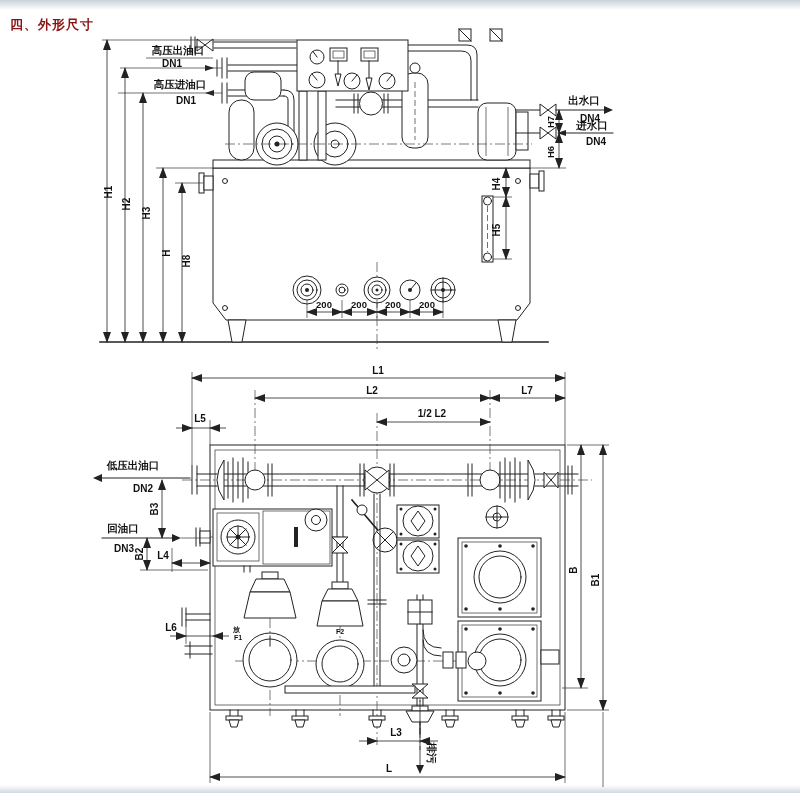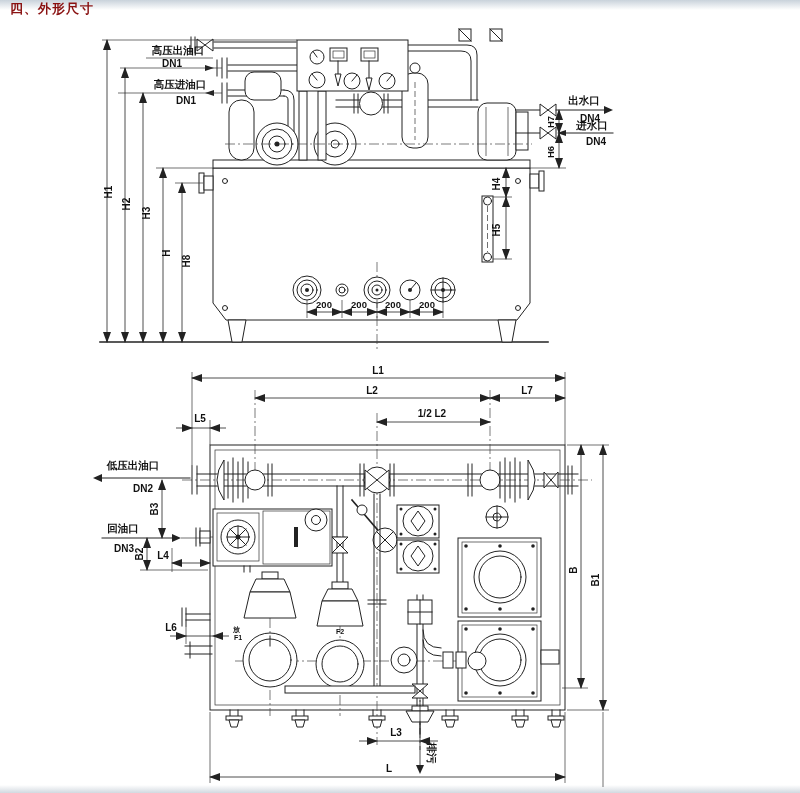--- a/index.html
+++ b/index.html
@@ -2,21 +2,21 @@
 <html><head>
 <meta charset="utf-8">
 <style>
   html,body{margin:0;padding:0;background:#fff;}
   #page{position:relative;width:800px;height:793px;background:#fff;overflow:hidden;
         font-family:"DejaVu Sans",sans-serif;}
   #top-strip{position:absolute;left:0;top:0;width:800px;height:10px;
         background:linear-gradient(#c9d2db,#ffffff);}
   #bottom-strip{position:absolute;left:0;bottom:0;width:800px;height:8px;
         background:linear-gradient(#ffffff,#d2d9e0);}
-  #doc-title{position:absolute;left:10px;top:0;font-size:13px;font-weight:bold;
+  #doc-title{position:absolute;left:10px;top:16px;font-size:13px;font-weight:bold;
         color:#8a1212;letter-spacing:1px;}
   svg{position:absolute;left:0;top:0;}
   .s{stroke:#222;fill:none;stroke-width:1;stroke-linecap:square;}
   .s2{stroke:#222;fill:none;stroke-width:1.6;stroke-linecap:square;}
   .th{stroke:#333;fill:none;stroke-width:.7;}
   .d{stroke:#222;fill:none;stroke-width:.8;}
   .cl{stroke:#444;fill:none;stroke-width:.7;stroke-dasharray:10 3 2 3;}
   .w{fill:#fff;stroke:#222;stroke-width:1;}
   .b{fill:#222;stroke:none;}
   text{fill:#111;}

